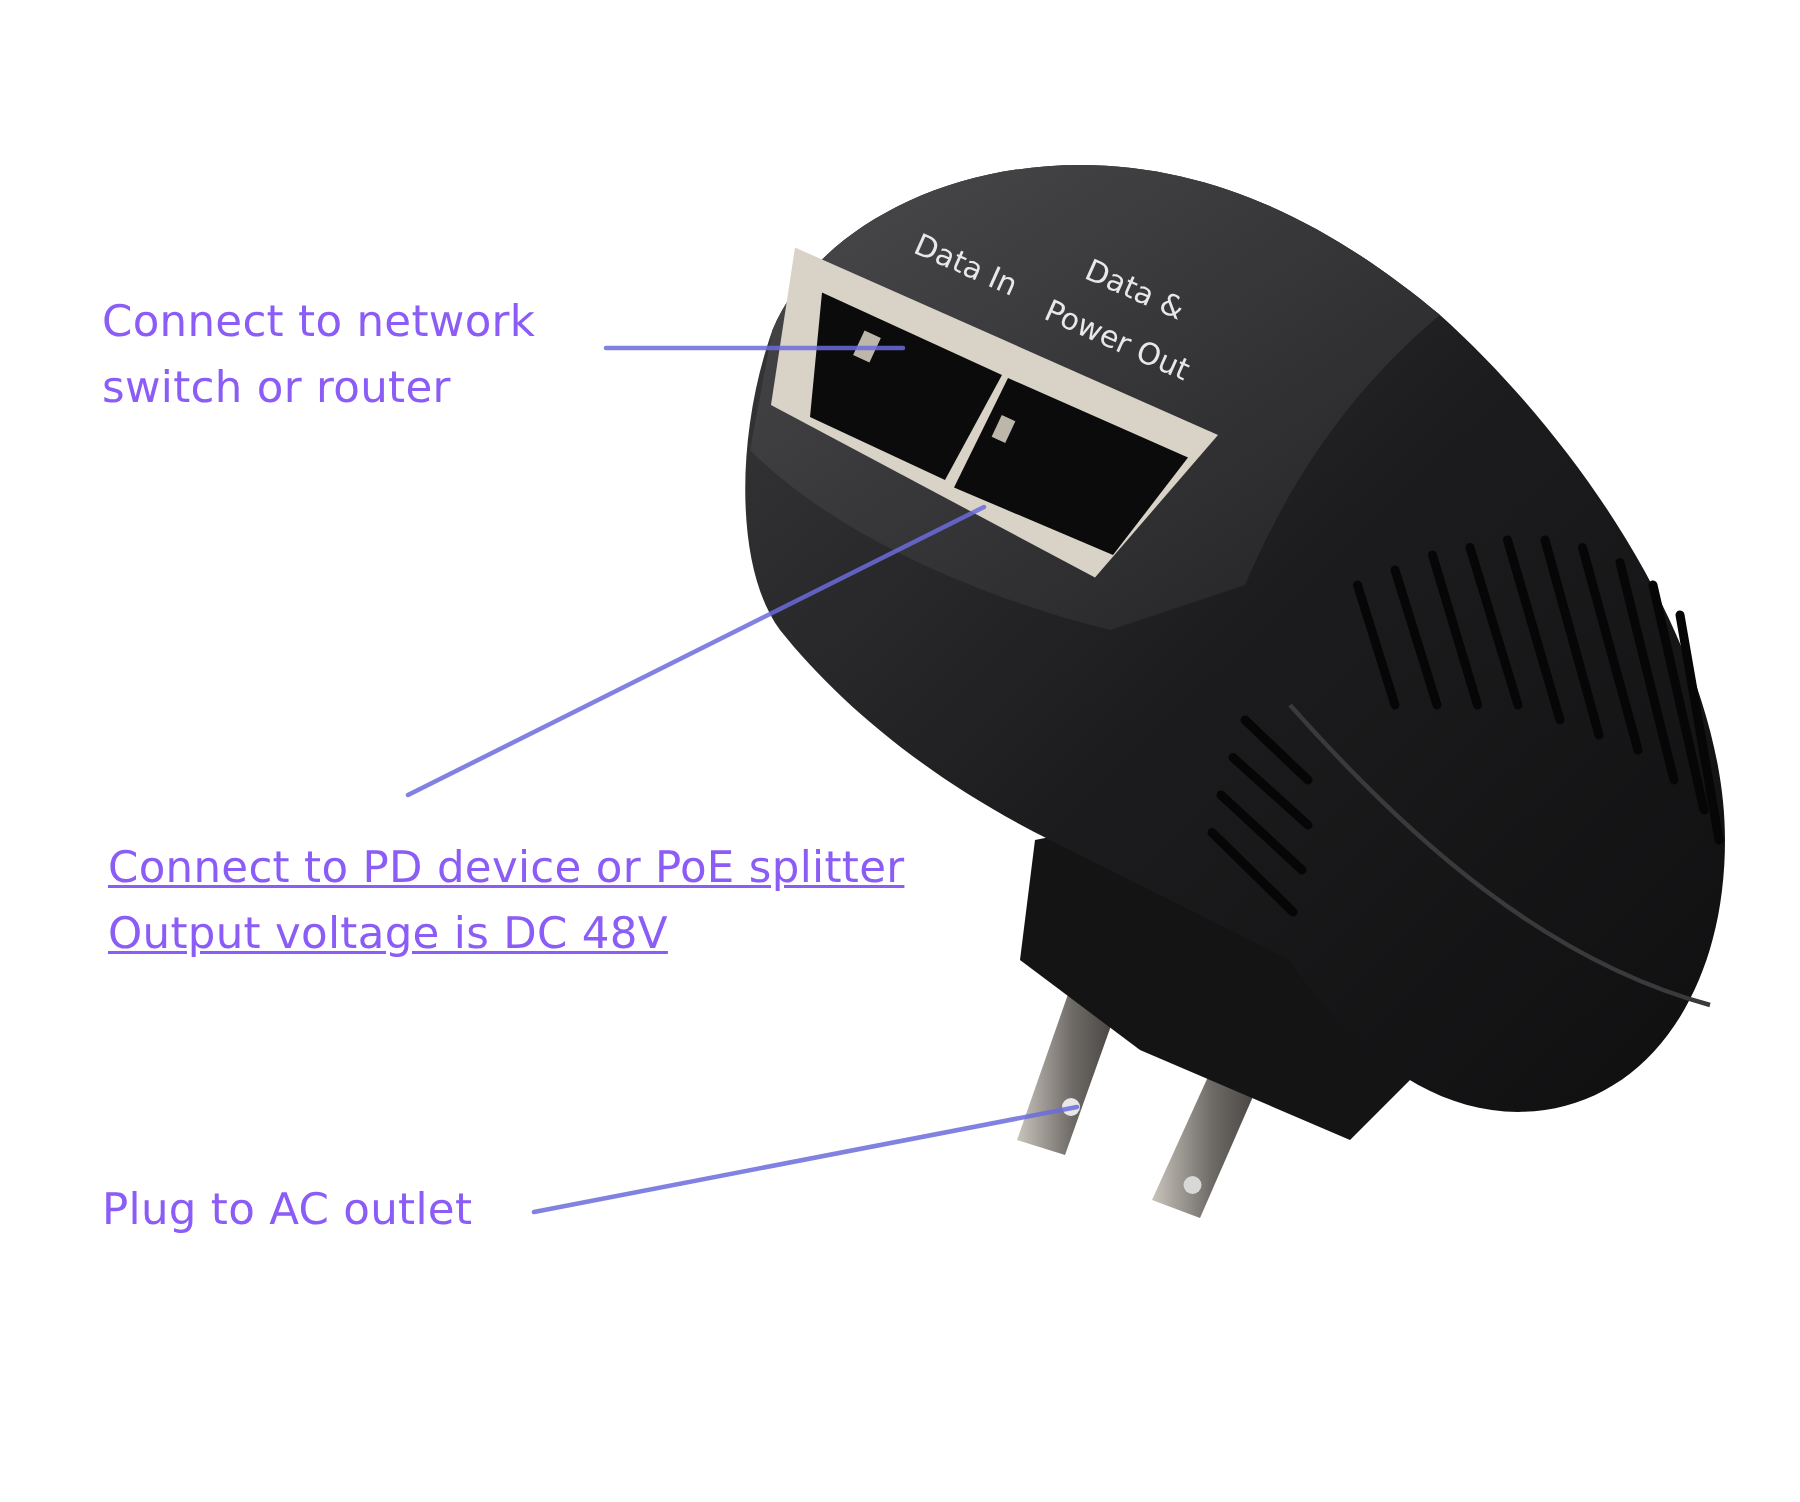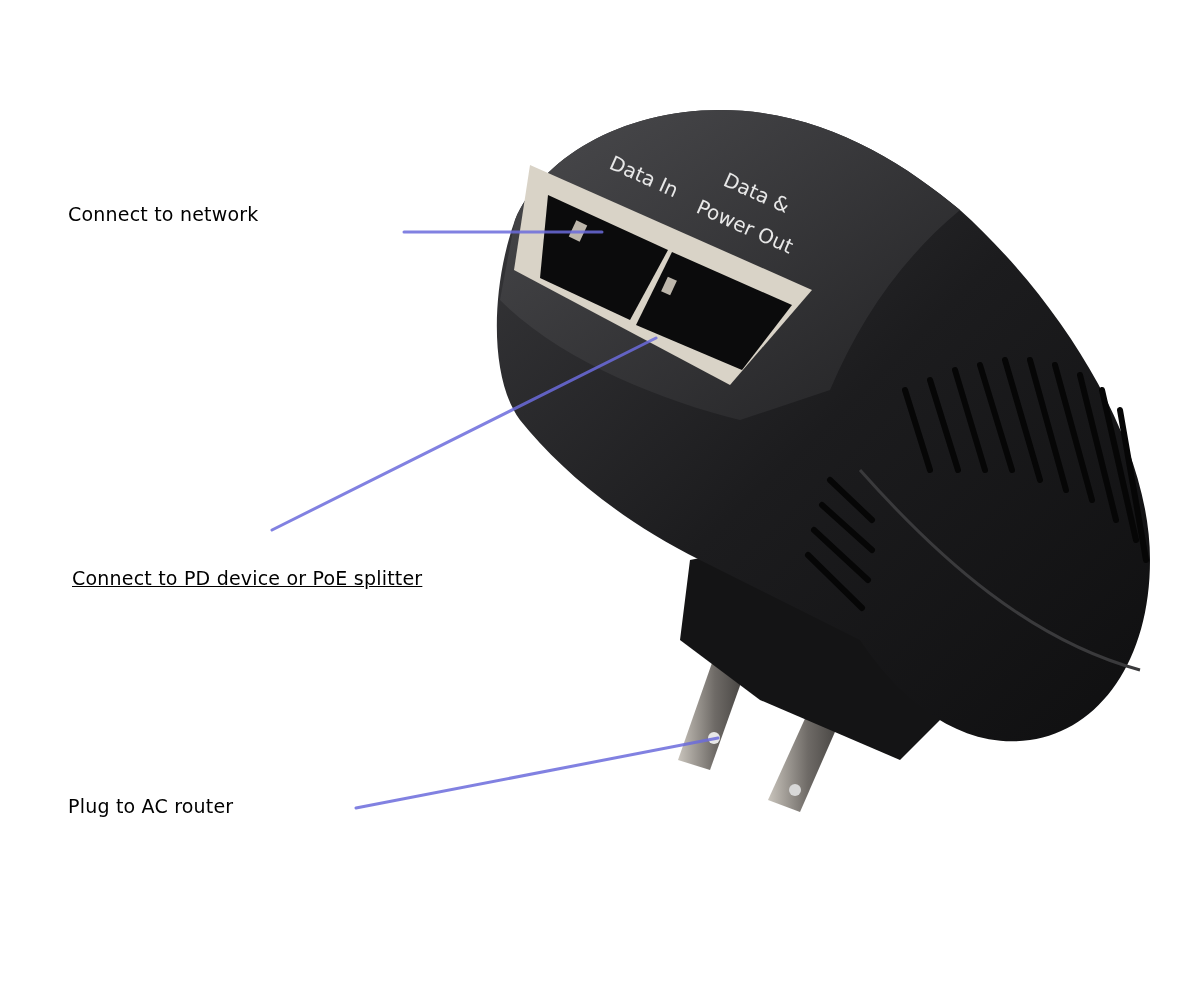--- a/index.html
+++ b/index.html
@@ -1,19 +1,19 @@
 <!DOCTYPE html>
 <html><head>
   <meta charset="utf-8">
   <style>
     html, body { margin: 0; padding: 0; background: #ffffff; }
     body { width: 1200px; height: 1001px; position: relative; overflow: hidden;
            font-family: "DejaVu Sans", sans-serif; }
     .canvas { position: absolute; left: 0; top: 0; width: 1200px; height: 1001px; }
-    .callout { position: absolute; color: #000000; font-size: 19px; line-height: 44px;
+    .callout { position: absolute; color: #8b5cf6; font-size: 29px; line-height: 44px;
                font-family: "DejaVu Sans", sans-serif; white-space: nowrap; letter-spacing: 0.2px; }
     .callout-line { display: block; }
     #callout-network { left: 68px; top: 192px; }
     #callout-pd { left: 72px; top: 556px; text-decoration: underline; }
     #callout-ac { left: 68px; top: 784px; }
     svg { position: absolute; left: 0; top: 0; }
     .port-label { font-family: "DejaVu Sans", sans-serif; fill: #e8e8e8; font-size: 20px; }
   </style>
 </head>
 <body>
@@ -90,23 +90,25 @@
 
     <g stroke="#6b6bdc" stroke-width="3" stroke-opacity="0.85" stroke-linecap="round">
       <line x1="404" y1="232" x2="602" y2="232"></line>
       <line x1="272" y1="530" x2="656" y2="338"></line>
       <line x1="356" y1="808" x2="718" y2="738"></line>
     </g>
   </svg>
 
   <div id="callout-network" class="callout">
     <span class="callout-line">Connect to network</span>
+    <span class="callout-line">switch or router</span>
   </div>
 
   <div id="callout-pd" class="callout">
     <span class="callout-line">Connect to PD device or PoE splitter</span>
+    <span class="callout-line">Output voltage is DC 48V</span>
   </div>
 
   <div id="callout-ac" class="callout">
-    <span class="callout-line">Plug to AC router</span>
+    <span class="callout-line">Plug to AC outlet</span>
   </div>
 
 </div>
 
 </body></html>

